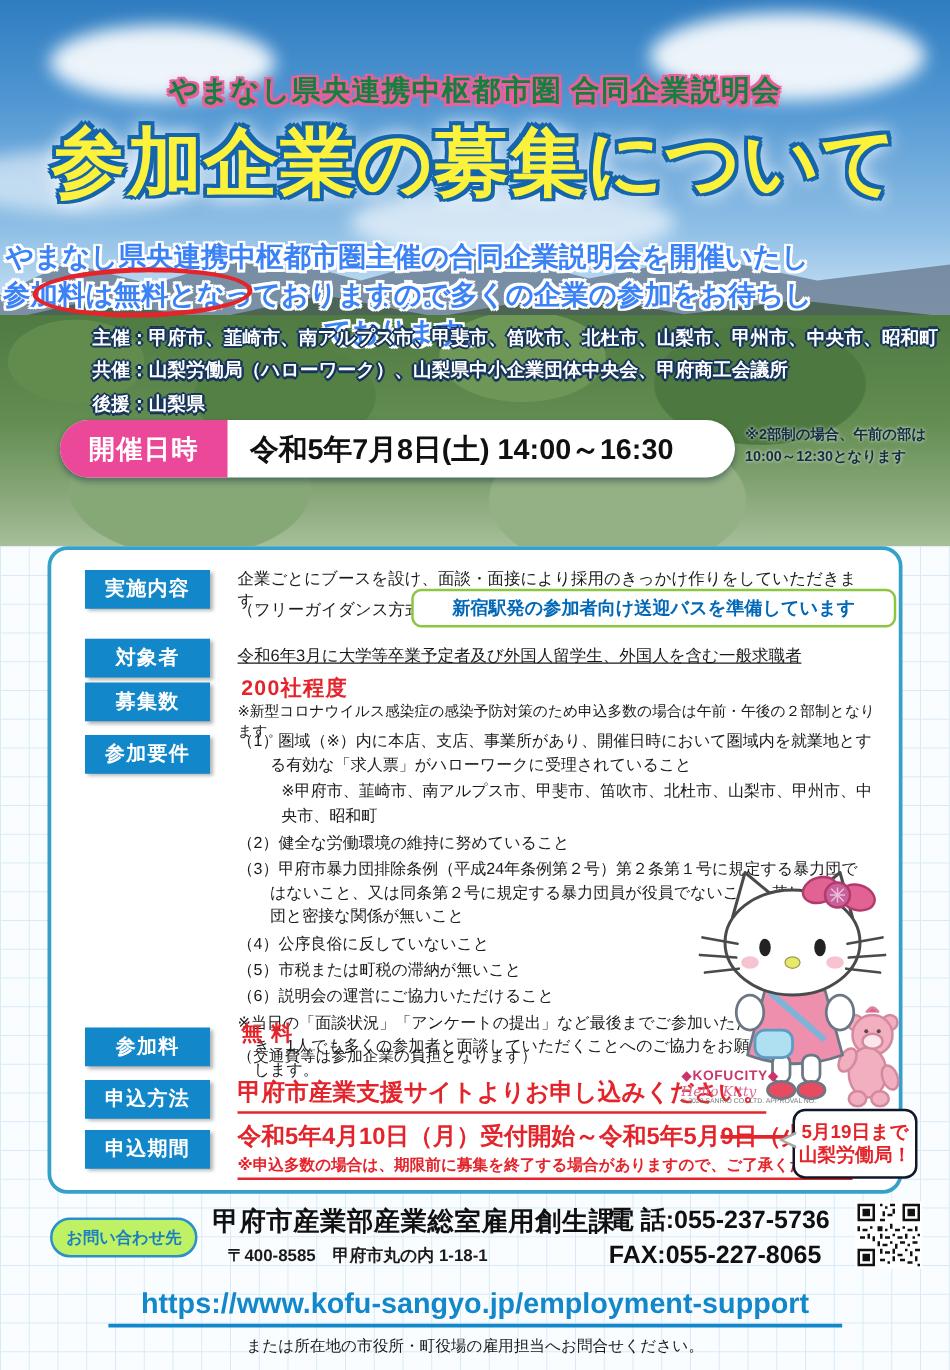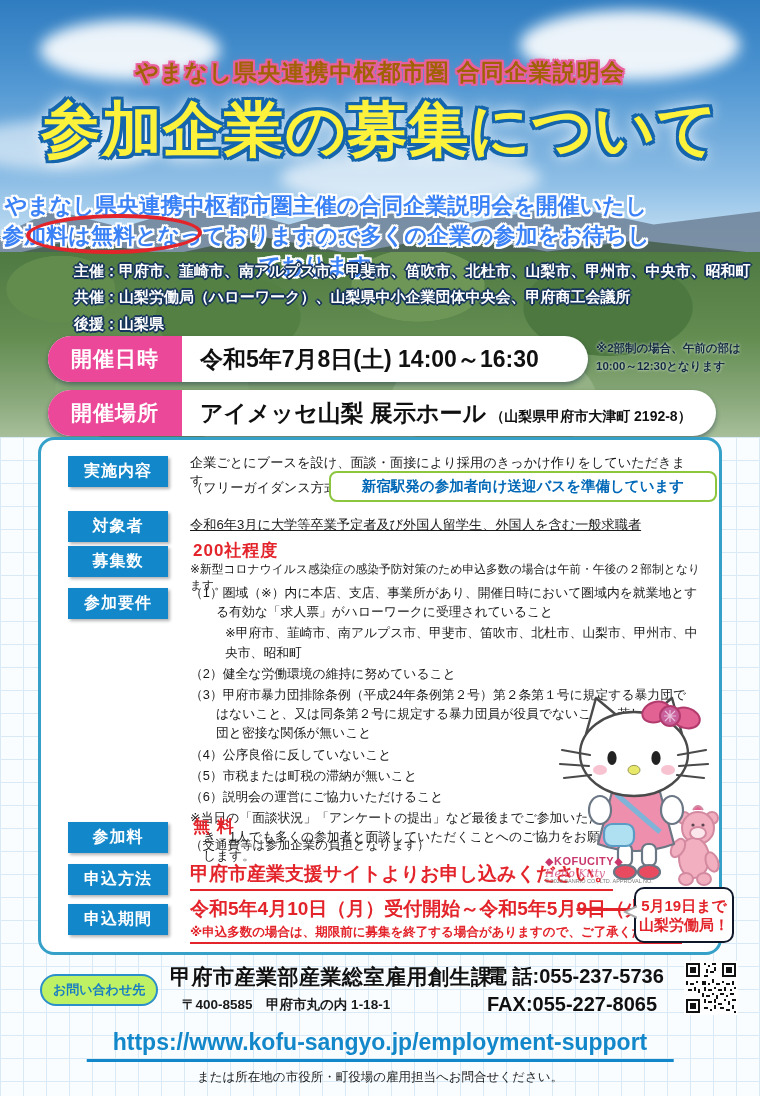--- a/index.html
+++ b/index.html
@@ -25,21 +25,21 @@
      radial-gradient(170px 95px at 65% 80%,#93b184 0 60%,transparent 61%),
      linear-gradient(180deg,#4f7a42 0%,#628c50 45%,#8aa97c 80%,#a7bf9a 100%);}
 
   
   .bg-grid{position:absolute;top:437px;left:0;width:760px;height:659px;background-color:#fafdff;
     background-image:linear-gradient(#d9eaf6 1px,transparent 1px),linear-gradient(90deg,#d9eaf6 1px,transparent 1px);
     background-size:23px 23px;}
 
   
   .event-name{position:absolute;top:57px;left:0;width:760px;text-align:center;
-    font-size:23px;font-weight:bold;color:#a16207;letter-spacing:1px;
+    font-size:23px;font-weight:bold;color:#15803d;letter-spacing:1px;
     text-shadow:-2px -2px 0 #e9609e,0 -2px 0 #e9609e,2px -2px 0 #e9609e,-2px 0 0 #e9609e,
       2px 0 0 #e9609e,-2px 2px 0 #e9609e,0 2px 0 #e9609e,2px 2px 0 #e9609e,0 0 6px rgba(233,96,158,.8);}
   .main-title{position:absolute;top:90px;left:0;width:760px;text-align:center;
     font-size:60px;font-weight:800;color:#fdf23b;letter-spacing:1px;
     text-shadow:-3px -3px 0 #1565ad,0 -3px 0 #1565ad,3px -3px 0 #1565ad,-3px 0 0 #1565ad,
       3px 0 0 #1565ad,-3px 3px 0 #1565ad,0 3px 0 #1565ad,3px 3px 0 #1565ad,0 0 14px #fff,0 0 20px #fff;}
   .lead{position:absolute;left:0;width:652px;text-align:center;font-size:22px;font-weight:bold;color:#3b82f6;
     text-shadow:-2px -2px 0 #fff,0 -2px 0 #fff,2px -2px 0 #fff,-2px 0 0 #fff,2px 0 0 #fff,
       -2px 2px 0 #fff,0 2px 0 #fff,2px 2px 0 #fff;}
   .red-oval{position:absolute;left:26px;top:214px;width:176px;height:40px;border:4px solid #e3242b;
@@ -134,27 +134,20 @@
 
   <div class="pill" style="top:336px;width:540px;">
     <div class="pill-label">開催日時</div>
     <div class="pill-body">
         <span class="pill-main">令和5年7月8日(土) 14:00～16:30</span>
       </div>
   </div>
   <div class="date-note">
     <div>※2部制の場合、午前の部は</div>
     <div>10:00～12:30となります</div>
-  </div>
-  <div class="pill" style="top:390px;width:668px;">
-    <div class="pill-label">開催場所</div>
-    <div class="pill-body">
-      <span class="pill-main">アイメッセ山梨 展示ホール</span>
-      <span class="pill-sub">（山梨県甲府市大津町 2192-8）</span>
-    </div>
   </div>
 
   <div class="panel">
     <div class="plabel" style="top:16px;">実施内容</div>
     <div class="ptext" style="left:149px;top:14px;width:520px;">企業ごとにブースを設け、面談・面接により採用のきっかけ作りをしていただきます。</div>
     <div class="ptext" style="left:149px;top:39px;">（フリーガイダンス方式）</div>
     <div class="bus-box">新宿駅発の参加者向け送迎バスを準備しています</div>
 
     <div class="plabel" style="top:71px;">対象者</div>
     <div class="ptext" style="left:149px;top:76px;width:520px;text-decoration:underline;">令和6年3月に大学等卒業予定者及び外国人留学生、外国人を含む一般求職者</div>

